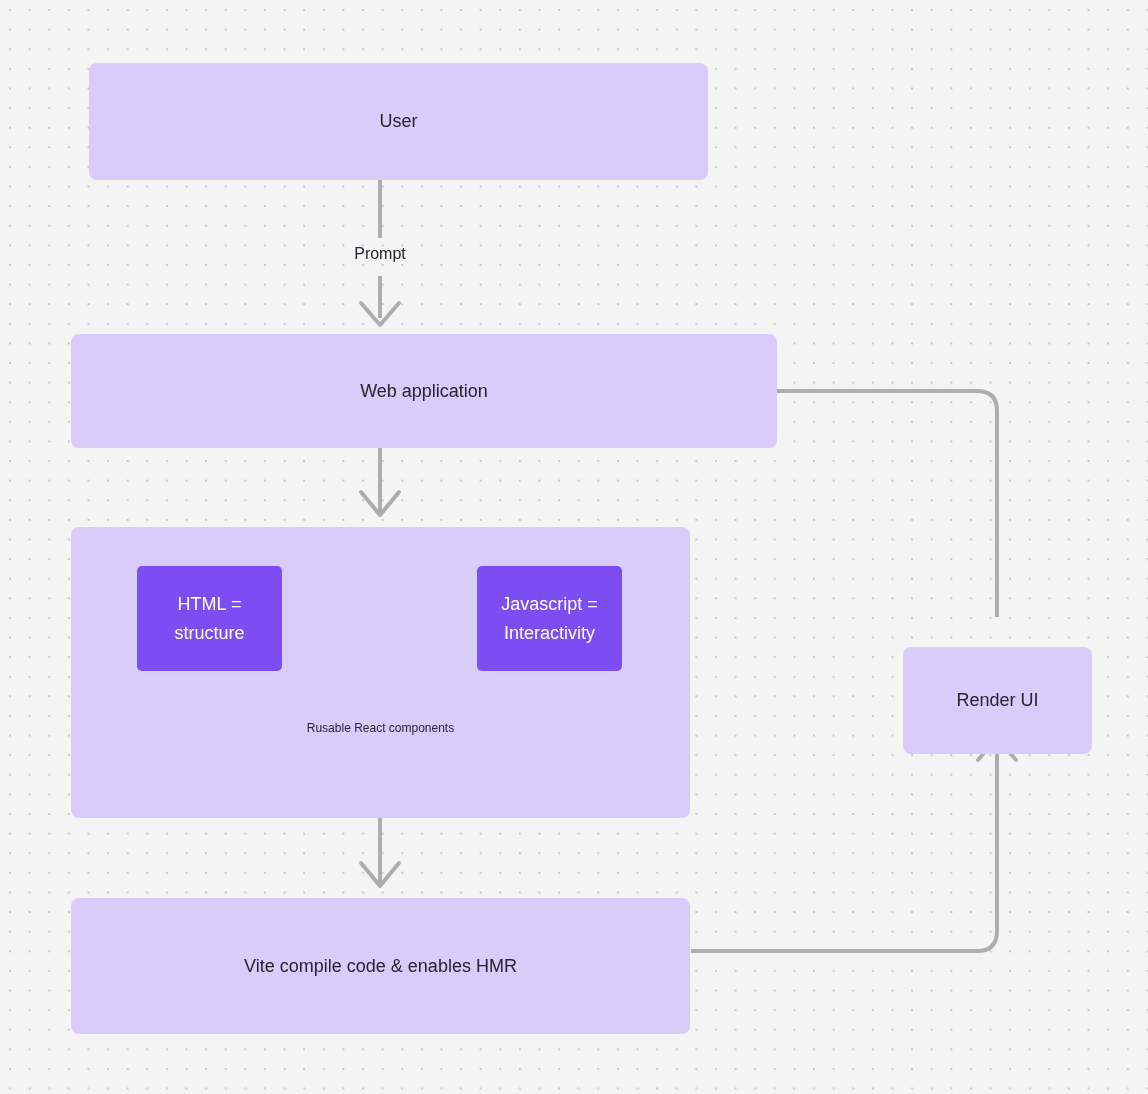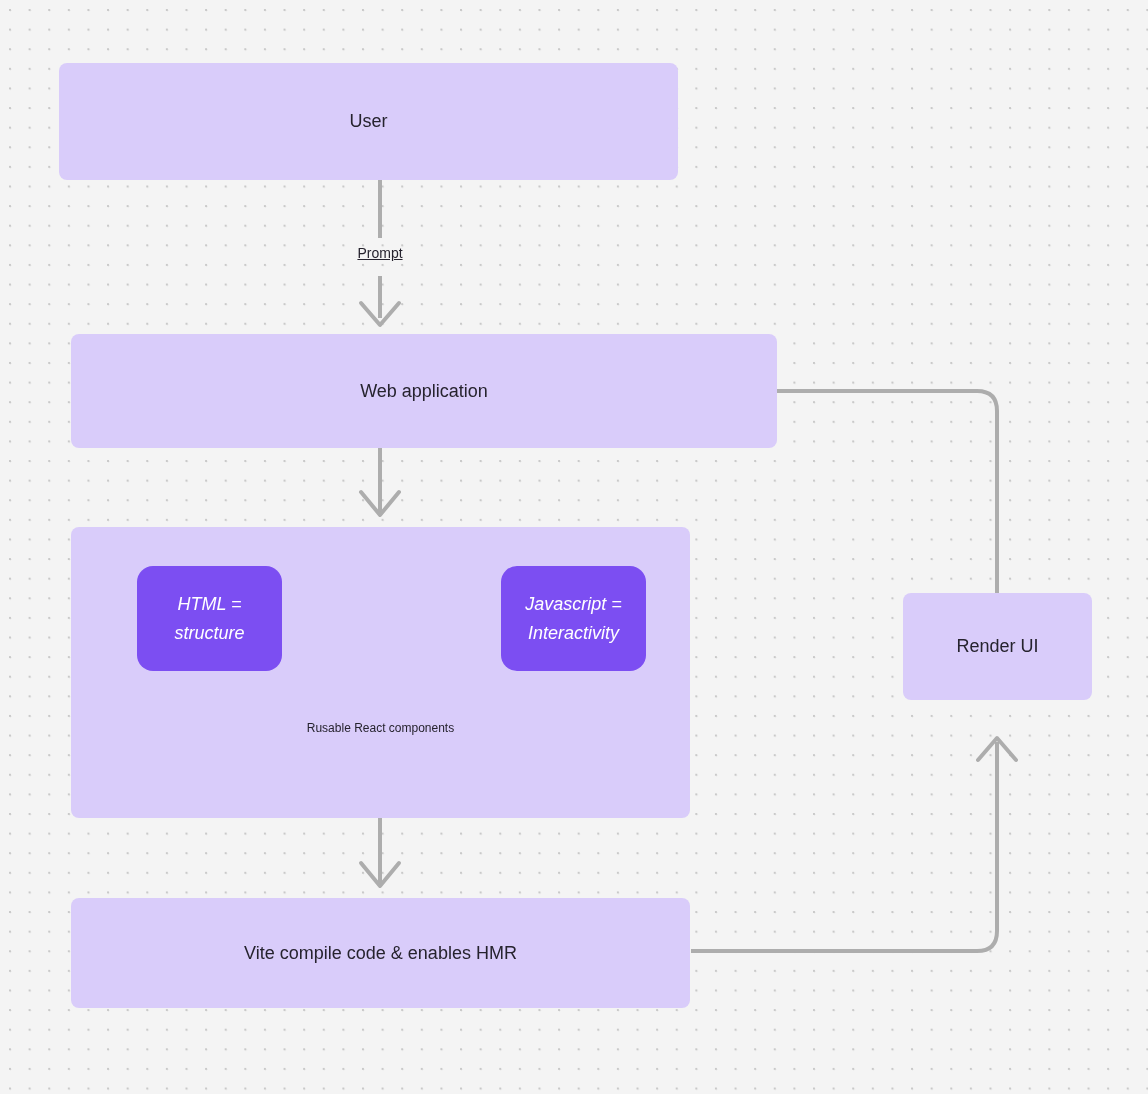--- a/index.html
+++ b/index.html
@@ -29,49 +29,47 @@
     line-height:1.35;
     text-align:center;
     box-sizing:border-box;
   }
   .node.group{
     display:block;
   }
   .chip{
     position:absolute;
     background:#7c4ef2;
-    border-radius:16px;
+    border-radius:5px;
     display:flex;
     align-items:center;
     justify-content:center;
     color:#ffffff;
     font-size:18px;
     line-height:1.6;
     text-align:center;
     box-sizing:border-box;
     padding:0 8px;
     white-space:pre-line;
-    font-style:italic;
   }
   .grouplabel{
     position:absolute;
     width:100%;
     left:0;
     text-align:center;
     color:#26232e;
     font-size:12px;
   }
   .edgelabel{
     position:absolute;
     color:#26232e;
-    font-size:14px;
+    font-size:16px;
     text-align:center;
     white-space:nowrap;
     transform:translateX(-50%);
-    text-decoration:underline;
   }
   svg.edges{
     position:absolute;
     left:0;top:0;
     width:1148px;height:1094px;
     overflow:visible;
     pointer-events:none;
   }
   svg.edges path, svg.edges line, svg.edges polyline{
     fill:none;
@@ -112,47 +110,47 @@
       <path d="M 691,951 L 977,951 Q 997,951 997,931 L 997,742"></path>
       <polyline class="head" points="978,760 997,738 1016,760"></polyline>
     </g>
 
     <g>
       <path d="M 997,617 L 997,411 Q 997,391 977,391 L 709,391"></path>
       <polyline class="head" points="723,372 701,391 723,410"></polyline>
     </g>
   </svg>
 
-  <div class="node" style="left:59px;top:63px;width:619px;height:117px;">
+  <div class="node" style="left:89px;top:63px;width:619px;height:117px;">
     <span>User</span>
   </div>
 
   <div class="edgelabel" style="left:380px;top:245px;">
     <span>Prompt</span>
   </div>
 
   <div class="node" style="left:71px;top:334px;width:706px;height:114px;">
     <span>Web application</span>
   </div>
 
   <div class="node group" style="left:71px;top:527px;width:619px;height:291px;">
     <div class="chip" style="left:66px;top:39px;width:145px;height:105px;">
       <span>HTML =
 structure</span>
     </div>
-    <div class="chip" style="left:406px;top:39px;width:145px;height:105px;margin-left:24px;">
+    <div class="chip" style="left:406px;top:39px;width:145px;height:105px;">
       <span>Javascript =
 Interactivity</span>
     </div>
     <div class="grouplabel" style="top:193px;">
       <span>Rusable React components</span>
     </div>
   </div>
 
-  <div class="node" style="left:71px;top:898px;width:619px;height:110px;">
+  <div class="node" style="left:71px;top:898px;width:619px;height:136px;">
     <span>Vite compile code &amp; enables HMR</span>
   </div>
 
-  <div class="node" style="left:903px;top:593px;width:189px;height:107px;">
+  <div class="node" style="left:903px;top:647px;width:189px;height:107px;">
     <span>Render UI</span>
   </div>
 
 </div>
 
 </body></html>

